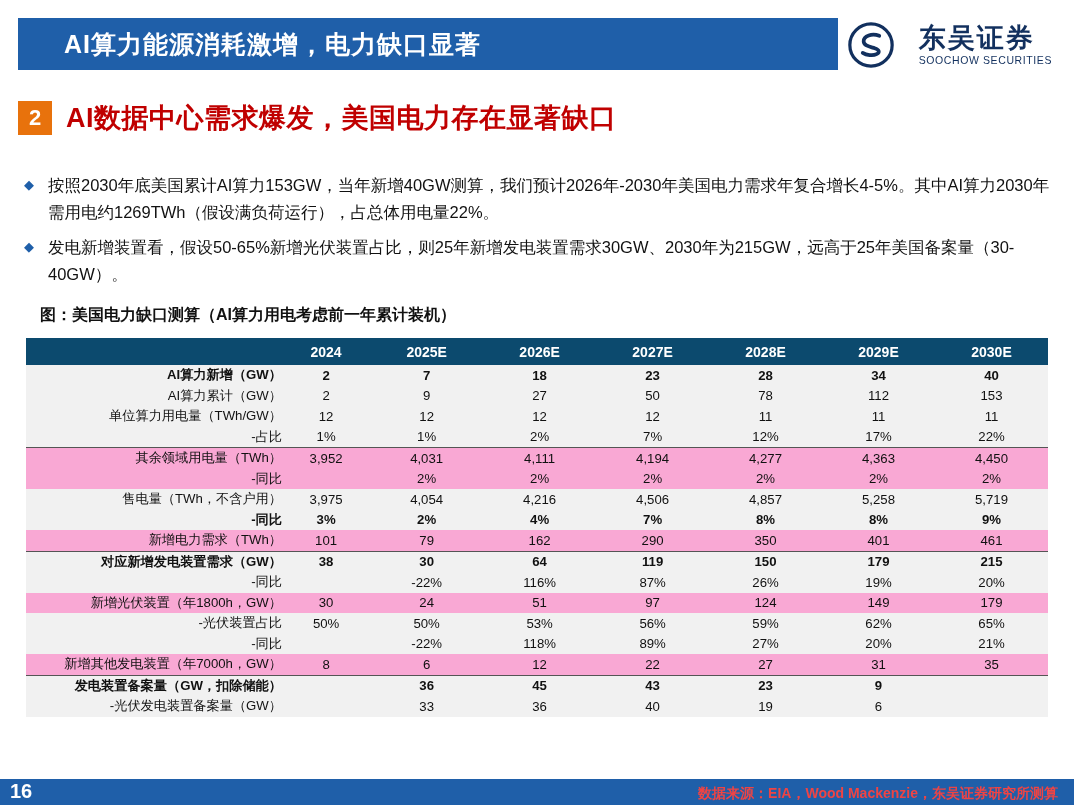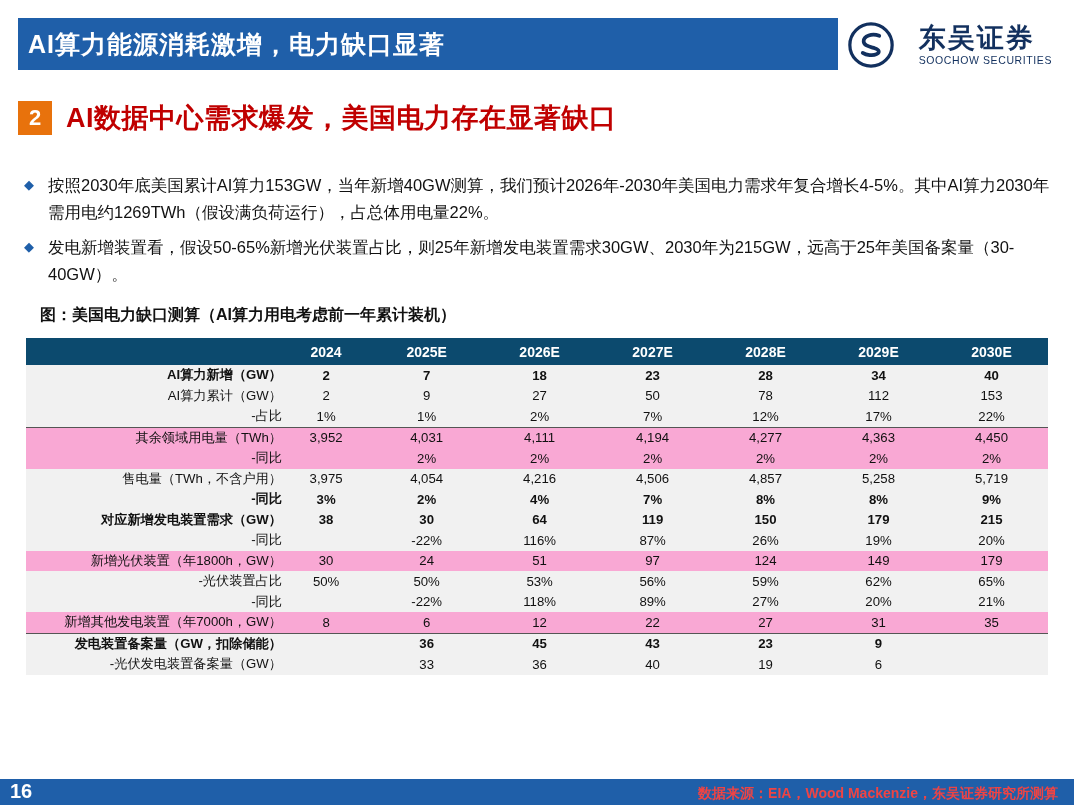--- a/index.html
+++ b/index.html
@@ -23,21 +23,22 @@
     height: 52px;
     background: #1f5fa9;
     display: flex;
     align-items: center;
   }
   .title-bar .title-text {
     color: #ffffff;
     font-size: 25px;
     font-weight: bold;
     letter-spacing: 1px;
-    padding-left: 10px;
+    padding-left: 18px;
+    margin-left: 28px;
   }
   
   .logo {
     position: absolute;
     right: 22px;
     top: 22px;
     display: flex;
     align-items: center;
     gap: 25px;
   }
@@ -253,20 +254,30 @@
         <tr class="shade">
           <td class="lbl">AI算力累计（GW）</td>
           <td>2</td>
           <td>9</td>
           <td>27</td>
           <td>50</td>
           <td>78</td>
           <td>112</td>
           <td>153</td>
         </tr>
+        <tr class="shade">
+          <td class="lbl">单位算力用电量（TWh/GW）</td>
+          <td>12</td>
+          <td>12</td>
+          <td>12</td>
+          <td>12</td>
+          <td>11</td>
+          <td>11</td>
+          <td>11</td>
+        </tr>
         <tr class="shade thickline">
           <td class="lbl">-占比</td>
           <td>1%</td>
           <td>1%</td>
           <td>2%</td>
           <td>7%</td>
           <td>12%</td>
           <td>17%</td>
           <td>22%</td>
         </tr>
@@ -303,20 +314,30 @@
         <tr class="shade bold">
           <td class="lbl">-同比</td>
           <td>3%</td>
           <td>2%</td>
           <td>4%</td>
           <td>7%</td>
           <td>8%</td>
           <td>8%</td>
           <td>9%</td>
         </tr>
+        <tr class="plain thickline">
+          <td class="lbl">新增电力需求（TWh）</td>
+          <td>101</td>
+          <td>79</td>
+          <td>162</td>
+          <td>290</td>
+          <td>350</td>
+          <td>401</td>
+          <td>461</td>
+        </tr>
         <tr class="shade bold">
           <td class="lbl">对应新增发电装置需求（GW）</td>
           <td>38</td>
           <td>30</td>
           <td>64</td>
           <td>119</td>
           <td>150</td>
           <td>179</td>
           <td>215</td>
         </tr>

